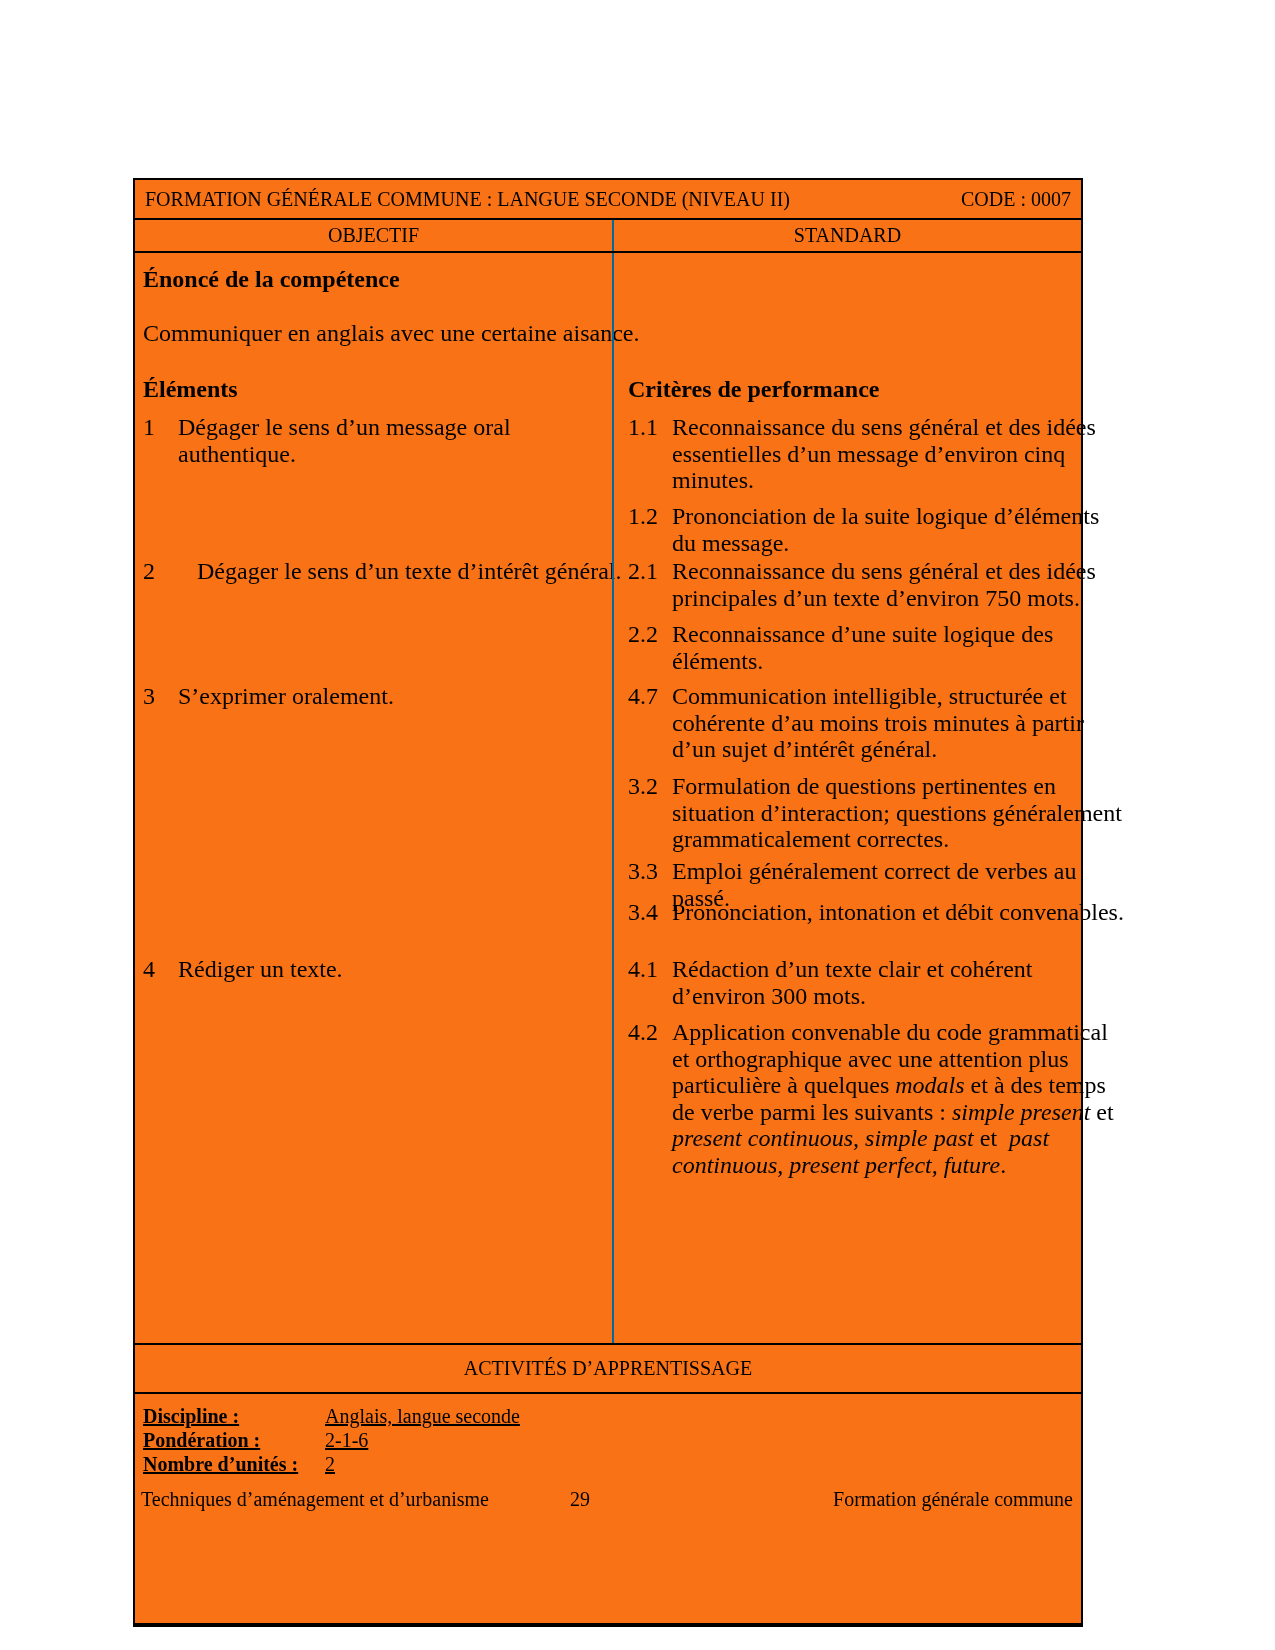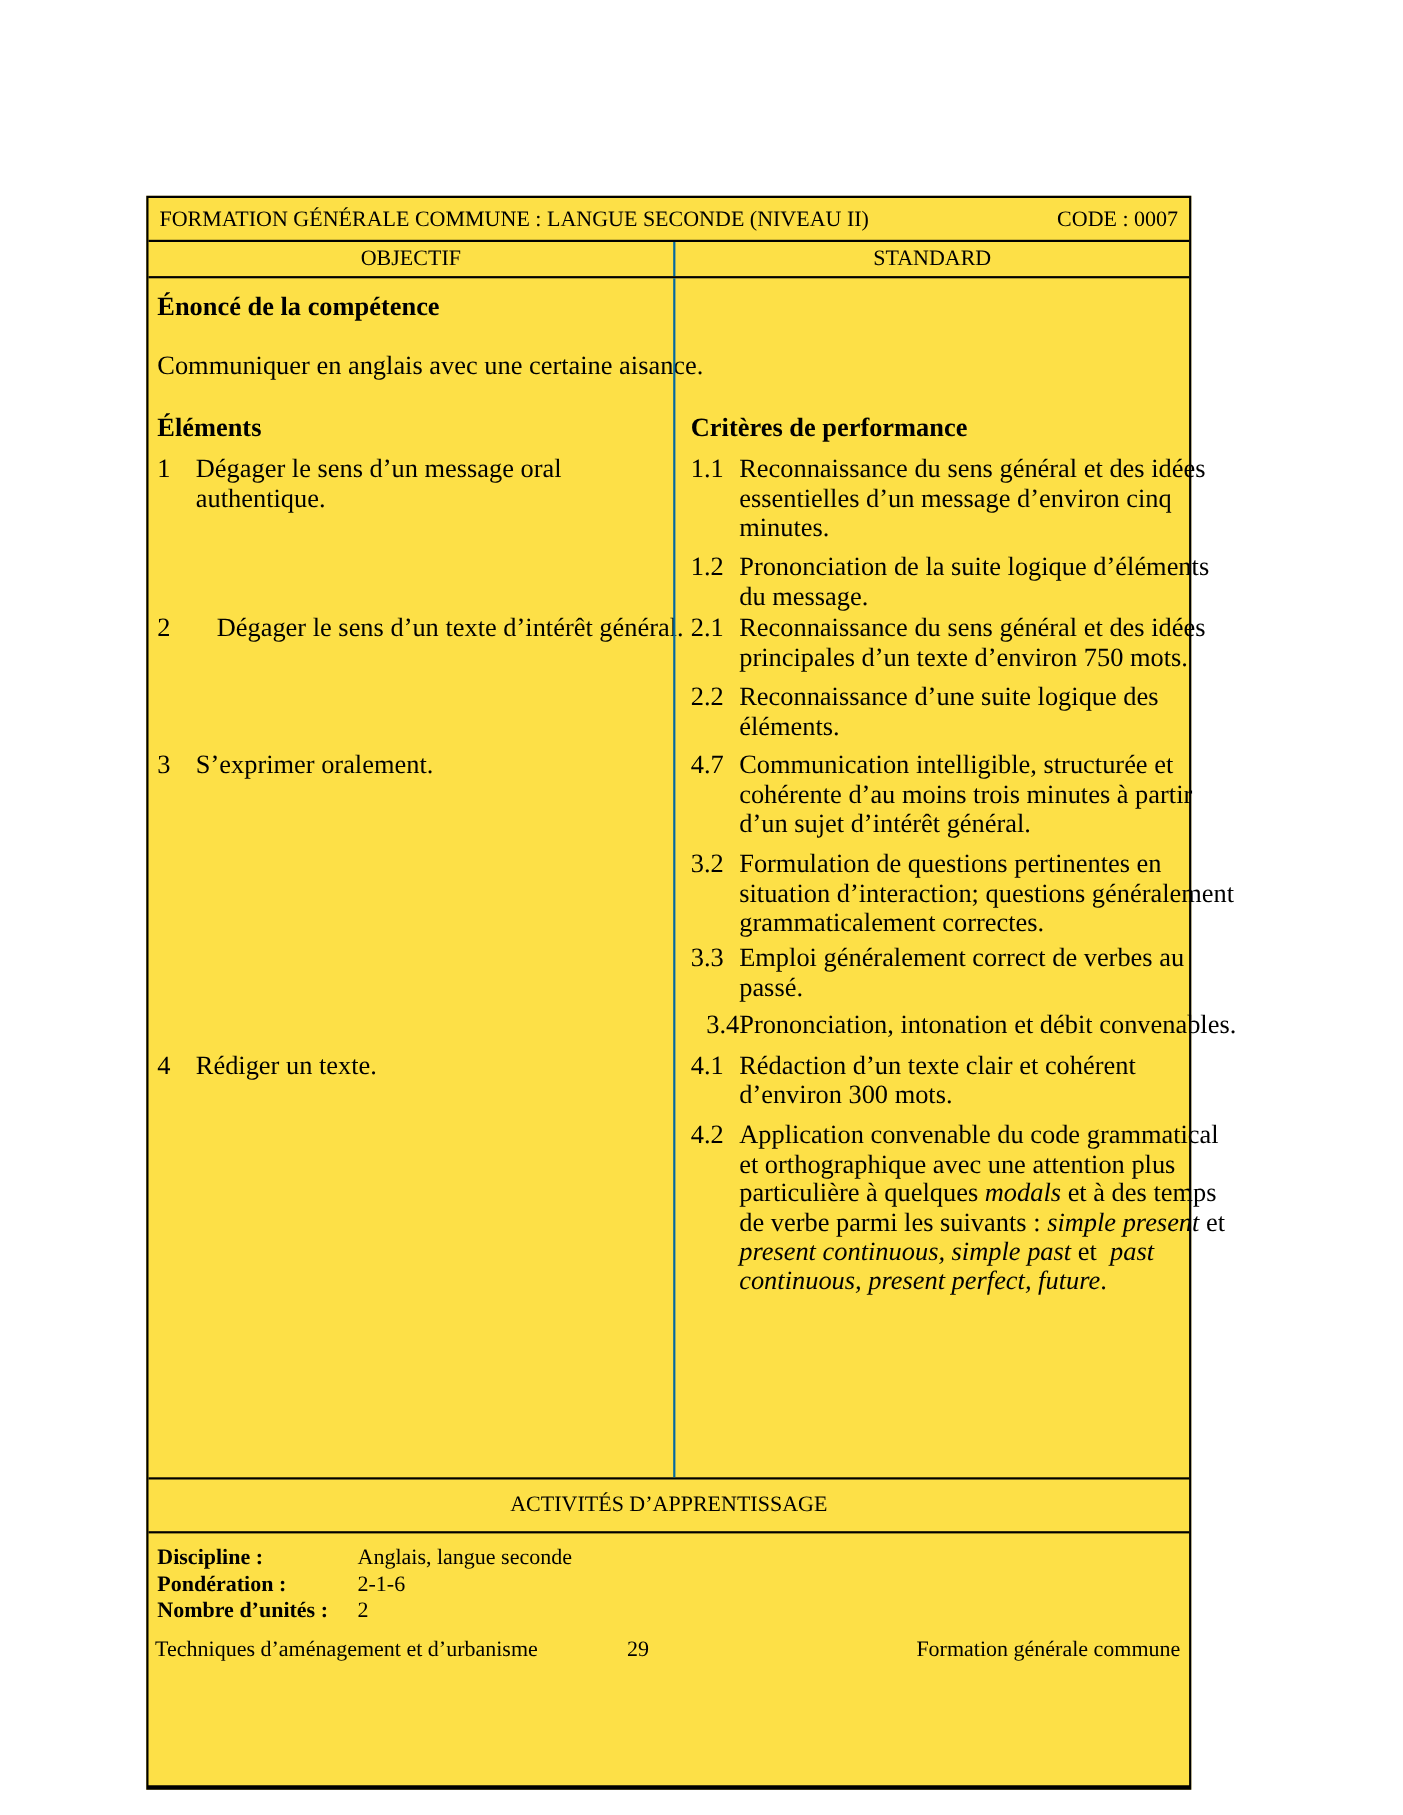--- a/index.html
+++ b/index.html
@@ -15,21 +15,21 @@
     color: #000;
   }
   .doc-table {
     position: absolute;
     left: 133px;
     top: 178px;
     width: 950px;
     box-sizing: border-box;
     border: 2px solid #000;
     border-bottom-width: 4px;
-    background: #fde047;
+    background: #f97316;
   }
   .row { box-sizing: border-box; }
   .row + .row { border-top: 2px solid #000; }
 
   .title-row {
     height: 38px;
     display: flex;
     align-items: center;
     justify-content: space-between;
     padding: 0 10px;
@@ -71,20 +71,21 @@
     height: 49px;
     display: flex;
     align-items: center;
     justify-content: center;
     font-size: 20px;
   }
   .details-row {
     height: 231px;
     padding: 10px 0 0 8px;
     font-size: 20px;
+    text-decoration: underline;
   }
   .detail-line { display: flex; line-height: 24px; }
   .detail-line .lbl { width: 182px; flex: none; font-weight: bold; }
 
   .footer {
     position: absolute;
     left: 133px;
     top: 1488px;
     width: 950px;
     height: 24px;
@@ -169,21 +170,21 @@
         <span class="num">3.2</span>
         <span class="txt">Formulation de questions pertinentes en
 situation d’interaction; questions généralement
 grammaticalement correctes.</span>
       </div>
       <div class="crit" style="top:605px;">
         <span class="num">3.3</span>
         <span class="txt">Emploi généralement correct de verbes au
 passé.</span>
       </div>
-      <div class="crit" style="top:666px;text-align:right;">
+      <div class="crit" style="top:646px;">
         <span class="num">3.4</span>
         <span class="txt">Prononciation, intonation et débit convenables.</span>
       </div>
       <div class="crit" style="top:703px;">
         <span class="num">4.1</span>
         <span class="txt">Rédaction d’un texte clair et cohérent
 d’environ 300 mots.</span>
       </div>
       <div class="crit" style="top:766px;">
         <span class="num">4.2</span>

